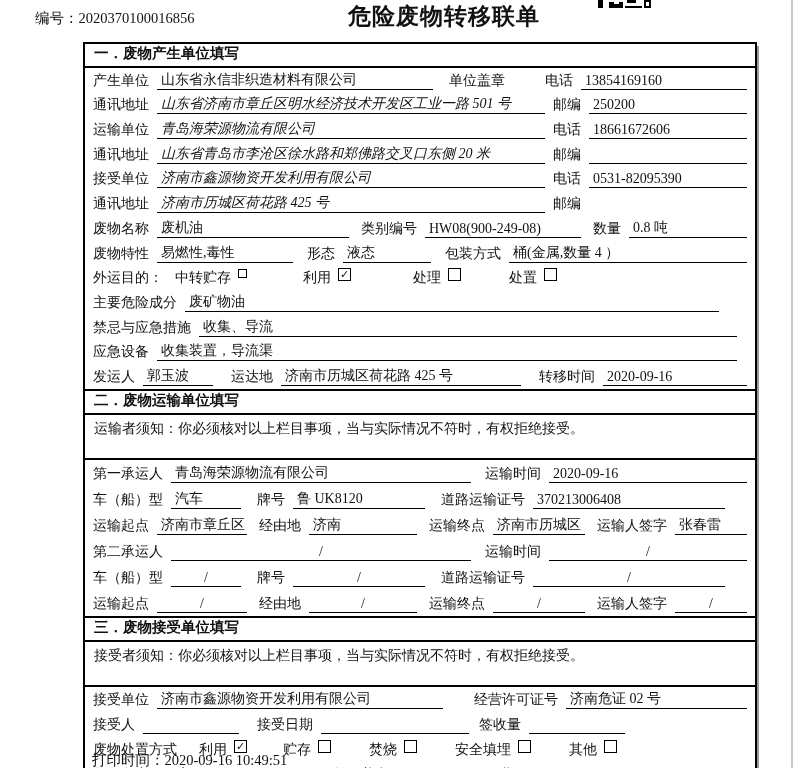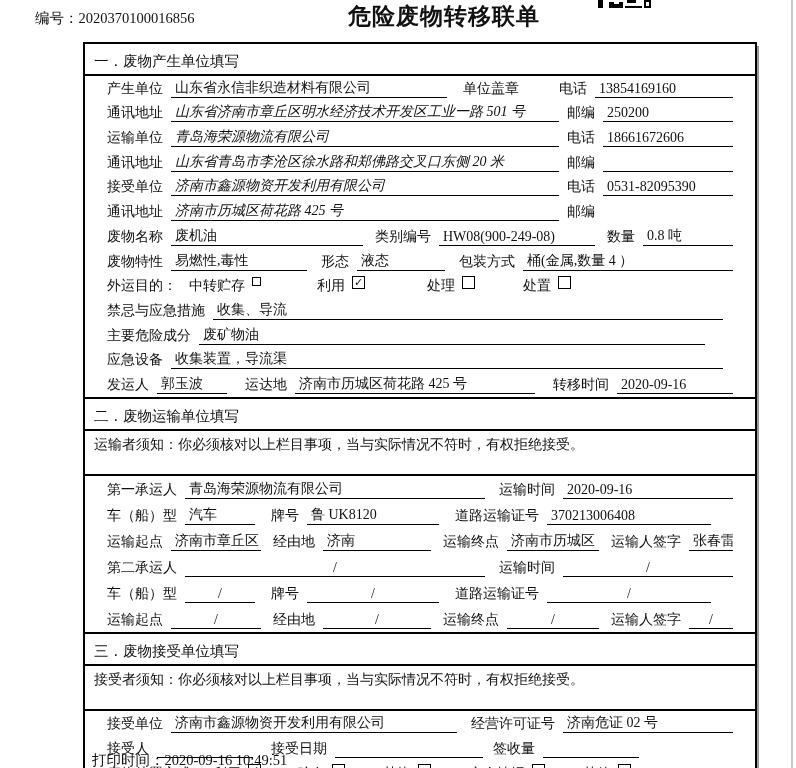--- a/index.html
+++ b/index.html
@@ -22,25 +22,25 @@
 
   .form-table {
     position:absolute; left:83px; top:42px; width:674px;
     border:2px solid #000; background:#fff;
     box-shadow:3px 3px 0 -1px #9a9a9a;
   }
   .sec { width:100%; }
   .sec + .sec { border-top:2px solid #000; }
   .sec-header {
     font-family:"Liberation Sans","DejaVu Sans",sans-serif;
-    font-weight:normal; font-size:14.5px;
-    padding:8px 9px 3px; border-bottom:2px solid #000;
+    font-weight:bold; font-size:14.5px;
+    padding:0 9px 3px; border-bottom:2px solid #000;
   }
   .notice { padding:5px 9px 20px; border-bottom:2px solid #000; }
-  .row { display:flex; align-items:flex-end; padding:0 22px 3px; }
+  .row { display:flex; align-items:flex-end; padding:0 8px 3px; }
   .s1 .row { height:24.7px; }
   .s2 .row { height:26px; }
   .s3 .row { height:25px; }
   .lbl { white-space:nowrap; padding-right:8px; flex:none; }
   .fill {
     border-bottom:1px solid #000; padding:0 4px; white-space:nowrap;
     overflow:hidden; flex:none; min-height:17px;
   }
   .grow { flex:1 1 auto; }
   .ctr { text-align:center; }
@@ -165,27 +165,27 @@
         <span>处理</span>
         <span class="cb"></span>
       </span>
       <span class="opt" style="margin-left:48px">
         <span>处置</span>
         <span class="cb"></span>
       </span>
     </div>
 
     <div class="row">
+      <span class="lbl">主要危险成分</span>
+      <span class="fill grow" style="margin-right:28px">废矿物油</span>
+    </div>
+
+    <div class="row">
       <span class="lbl">禁忌与应急措施</span>
       <span class="fill grow" style="margin-right:10px">收集、导流</span>
-    </div>
-
-    <div class="row">
-      <span class="lbl">主要危险成分</span>
-      <span class="fill grow" style="margin-right:28px">废矿物油</span>
     </div>
 
     <div class="row">
       <span class="lbl">应急设备</span>
       <span class="fill grow" style="margin-right:10px">收集装置，导流渠</span>
     </div>
 
     <div class="row">
       <span class="lbl">发运人</span>
       <span class="fill" style="width:70px">郭玉波</span>
@@ -255,21 +255,21 @@
     </div>
   </div>
 
   <div class="sec s3">
     <div class="sec-header">三．废物接受单位填写</div>
     <div class="notice">接受者须知：你必须核对以上栏目事项，当与实际情况不符时，有权拒绝接受。</div>
 
     <div class="row">
       <span class="lbl">接受单位</span>
       <span class="fill" style="width:286px">济南市鑫源物资开发利用有限公司</span>
-      <span class="lbl" style="margin-left:14px">经营许可证号</span>
+      <span class="lbl" style="margin-left:31px">经营许可证号</span>
       <span class="fill grow">济南危证 02 号</span>
     </div>
 
     <div class="row">
       <span class="lbl">接受人</span>
       <span class="fill" style="width:96px"></span>
       <span class="lbl" style="margin-left:18px">接受日期</span>
       <span class="fill" style="width:148px"></span>
       <span class="lbl" style="margin-left:10px">签收量</span>
       <span class="fill" style="width:96px"></span>

